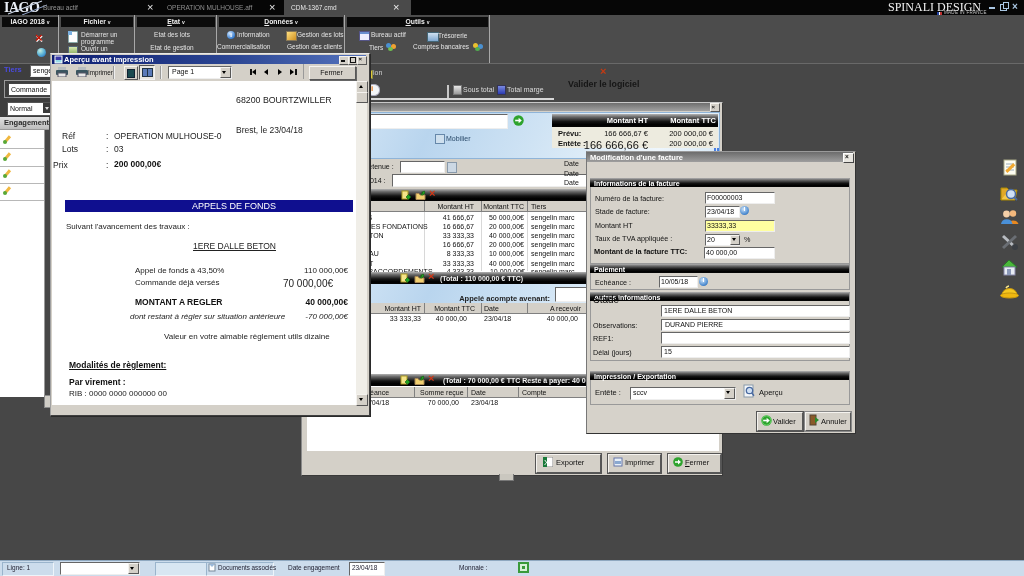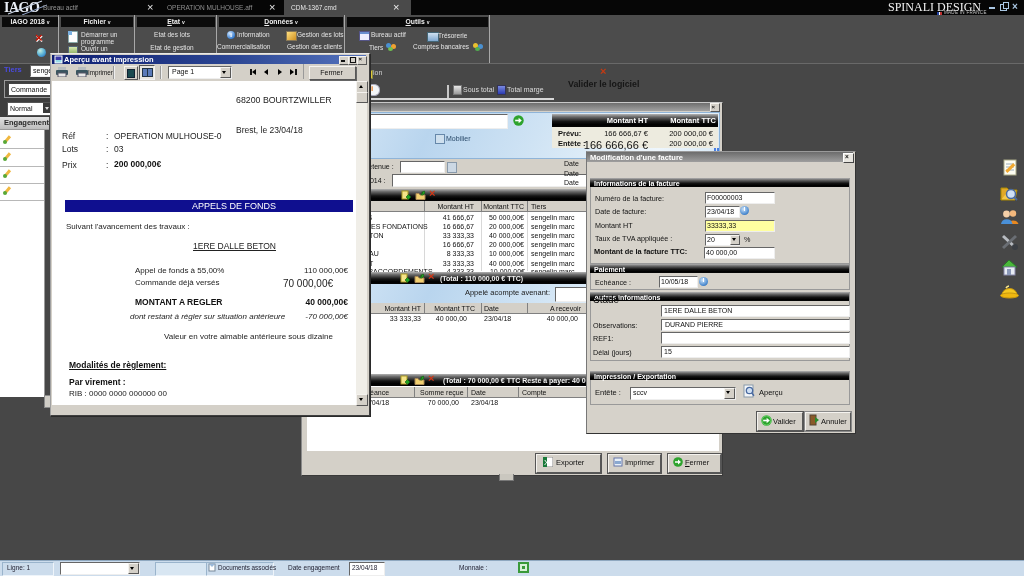--- a/index.html
+++ b/index.html
@@ -221,21 +221,21 @@
       <rect x="1" y="1" width="6" height="8" fill="#f4e488" stroke="#a92"></rect>
       <path d="M7.5 4.5 L10 7 L7.5 9.5 L5 7 Z" fill="#22a022" stroke="#0a5a0a" stroke-width="0.6"></path>
     </svg>
 <svg class="a" style="left:414px;top:273px" width="12" height="10">
       <path d="M1 9.5 L1 3.5 L4 3.5 L5 5 L10 5 L10 9.5 Z" fill="#f2d070" stroke="#a85"></path>
       <path d="M9.5 1 L6.5 2.2 L8 2.8 L5.8 4.6 L7.2 5.2 L9.8 3.4 Z" fill="#22a022" stroke="#0a5a0a" stroke-width="0.5"></path>
     </svg>
 <div class="t" style="left:428px;top:271px;font-size:11px;font-weight:bold;color:#d03818">×</div>
 <div class="t" style="left:440px;top:274.5px;font-size:7px;font-weight:bold;color:#f2f2f2">(Total : 110 000,00 € TTC)</div>
 <div class="sky" style="left:307px;top:284px;width:412px;height:19px"></div>
-<div class="t" style="left:400px;top:289px;width:150px;text-align:right;font-size:7.5px;font-weight:normal;color:#222">Appelé acompte avenant:</div>
+<div class="t" style="left:400px;top:295px;width:150px;text-align:right;font-size:7.5px;font-weight:bold;color:#222">Appelé acompte avenant:</div>
 <div class="sunk" style="left:555px;top:286.5px;width:110px;height:13px"></div>
 
 <div class="a" style="left:307px;top:303px;width:412px;height:10px;background:#d4d0c8;border-bottom:1px solid #808080"></div>
 <div class="a" style="left:424px;top:303px;width:1px;height:10px;background:#808080"></div>
 <div class="a" style="left:481px;top:303px;width:1px;height:10px;background:#808080"></div>
 <div class="a" style="left:527px;top:303px;width:1px;height:10px;background:#808080"></div>
 <div class="a" style="left:586px;top:303px;width:1px;height:10px;background:#808080"></div>
 <div class="t" style="left:371px;top:305px;width:50px;text-align:right;font-size:7px;color:#111">Montant HT</div>
 <div class="t" style="left:431px;top:305px;width:44px;text-align:right;font-size:7px;color:#111">Montant TTC</div>
 <div class="t" style="left:484px;top:305px;font-size:7px;color:#111">Date</div>
@@ -351,52 +351,52 @@
 <div class="a" style="left:52px;top:405px;width:304px;height:8px;background:#d4d0c8"></div>
 
 <div class="t" style="left:236px;top:95.5px;font-size:8.8px;color:#222">68200 BOURTZWILLER</div>
 <div class="t" style="left:236px;top:126px;font-size:8.5px;color:#222">Brest, le 23/04/18</div>
 <div class="t" style="left:62px;top:131.5px;font-size:8.5px;color:#222">Réf</div>
 <div class="t" style="left:106px;top:131.5px;font-size:8.5px;color:#222">:</div>
 <div class="t" style="left:114px;top:131.5px;font-size:8.5px;color:#222">OPERATION MULHOUSE-0</div>
 <div class="t" style="left:62px;top:144.5px;font-size:8.5px;color:#222">Lots</div>
 <div class="t" style="left:106px;top:144.5px;font-size:8.5px;color:#222">:</div>
 <div class="t" style="left:114px;top:144.5px;font-size:8.5px;color:#222">03</div>
-<div class="t" style="left:62px;top:160.5px;font-size:8.5px;color:#222">Prix</div>
+<div class="t" style="left:53px;top:160.5px;font-size:8.5px;color:#222">Prix</div>
 <div class="t" style="left:106px;top:160.5px;font-size:8.5px;color:#222">:</div>
 <div class="t" style="left:114px;top:160px;font-size:8.5px;font-weight:bold;color:#111">200 000,00€</div>
 <div class="a" style="left:65px;top:200px;width:288px;height:11.5px;background:#0f0f8f"></div>
 <div class="t" style="left:192px;top:202px;font-size:9px;color:#fff">APPELS DE FONDS</div>
 <div class="t" style="left:66px;top:222.5px;font-size:8px;color:#222">Suivant l'avancement des travaux :</div>
 <div class="t" style="left:193px;top:241.5px;font-size:8.5px;color:#222"><u>1ERE DALLE BETON</u></div>
-<div class="t" style="left:135px;top:267px;font-size:8px;color:#222">Appel de fonds à 55,00%</div>
+<div class="t" style="left:135px;top:267px;font-size:8px;color:#222">Appel de fonds à 43,50%</div>
 <div class="t" style="left:248px;top:267px;width:100px;text-align:right;font-size:8px;color:#222">110 000,00€</div>
 <div class="t" style="left:135px;top:279px;font-size:8px;color:#222">Commande déjà versés</div>
 <div class="t" style="left:258px;top:279px;width:100px;text-align:center;font-size:10px;color:#222">70 000,00€</div>
 <div class="t" style="left:135px;top:298px;font-size:8.5px;font-weight:bold;color:#111">MONTANT A REGLER</div>
 <div class="t" style="left:248px;top:298px;width:100px;text-align:right;font-size:8.5px;font-weight:bold;color:#111">40 000,00€</div>
 <div class="t" style="left:130px;top:313px;font-size:8px;font-style:italic;color:#222">dont restant à régler sur situation antérieure</div>
 <div class="t" style="left:248px;top:313px;width:100px;text-align:right;font-size:8px;font-style:italic;color:#222">-70 000,00€</div>
-<div class="t" style="left:164px;top:333px;font-size:8px;color:#222">Valeur en votre aimable antérieure sous dizaine</div>
+<div class="t" style="left:164px;top:333px;font-size:8px;color:#222">Valeur en votre aimable règlement utils dizaine</div>
 <div class="t" style="left:69px;top:360.5px;font-size:8.5px;font-weight:bold;color:#111"><u>Modalités de règlement:</u></div>
 <div class="t" style="left:69px;top:377.5px;font-size:8.5px;font-weight:bold;color:#111">Par virement :</div>
 <div class="t" style="left:69px;top:389.5px;font-size:8px;color:#222">RIB : 0000 0000 000000 00</div>
 
 <div class="a" style="left:586px;top:151px;width:268px;height:281px;background:#d6d2ca;border:1px solid;border-color:#9a9a9a #333 #333 #777"></div>
 <div class="a" style="left:587px;top:152px;width:266px;height:10px;background:linear-gradient(#6c6c6c,#9e9e9e)"></div>
 <div class="t" style="left:590px;top:153.5px;font-size:7.5px;font-weight:bold;color:#fff">Modification d'une facture</div>
 <div class="a" style="left:843px;top:153px;width:9px;height:8px;background:#e8e6e0;border:1px solid;border-color:#fff #444 #444 #fff"></div>
 <div class="t" style="left:845px;top:154px;font-size:6.5px;font-weight:bold;color:#111">×</div>
 <div class="a" style="left:590px;top:178px;width:258px;height:84px;border:1px solid #999"></div>
 <div class="ghdr" style="left:590px;top:178px;width:259px;height:9px"></div>
 <div class="t" style="left:594px;top:179.5px;font-size:7px;font-weight:bold;color:#fff">Informations de la facture</div>
 <div class="t" style="left:595px;top:194.5px;font-size:7.2px;color:#111">Numéro de la facture:</div>
 <div class="sunk" style="left:705px;top:192px;width:68px;height:10px"></div>
 <div class="t" style="left:707px;top:194px;font-size:7px;color:#111">F00000003</div>
-<div class="t" style="left:595px;top:208px;font-size:7.2px;color:#111">Date de facture:</div>
+<div class="t" style="left:595px;top:208px;font-size:7.2px;color:#111">Stade de facture:</div>
 <div class="sunk" style="left:705px;top:206px;width:33px;height:10px"></div>
 <div class="t" style="left:707px;top:208px;font-size:7px;color:#111">23/04/18</div>
 <div class="a" style="left:740px;top:205.5px;width:9px;height:9px;border-radius:50%;background:radial-gradient(circle at 40% 35%,#cfe4f8,#4a8ad0 65%,#1a4a90)"></div>
 <div class="a" style="left:743.5px;top:207px;width:1px;height:3.5px;background:#fff"></div>
 <div class="t" style="left:595px;top:221.5px;font-size:7.2px;color:#111">Montant HT</div>
 <div class="sunk" style="left:705px;top:220px;width:68px;height:10px;background:#ffffa0"></div>
 <div class="t" style="left:707px;top:222px;font-size:7px;color:#111">33333,33</div>
 <div class="t" style="left:595px;top:235px;font-size:7.2px;color:#111">Taux de TVA appliquée :</div>
 <div class="sunk" style="left:705px;top:233.5px;width:33px;height:10px"></div>
 <div class="t" style="left:707px;top:235.5px;font-size:7px;color:#111">20</div>

